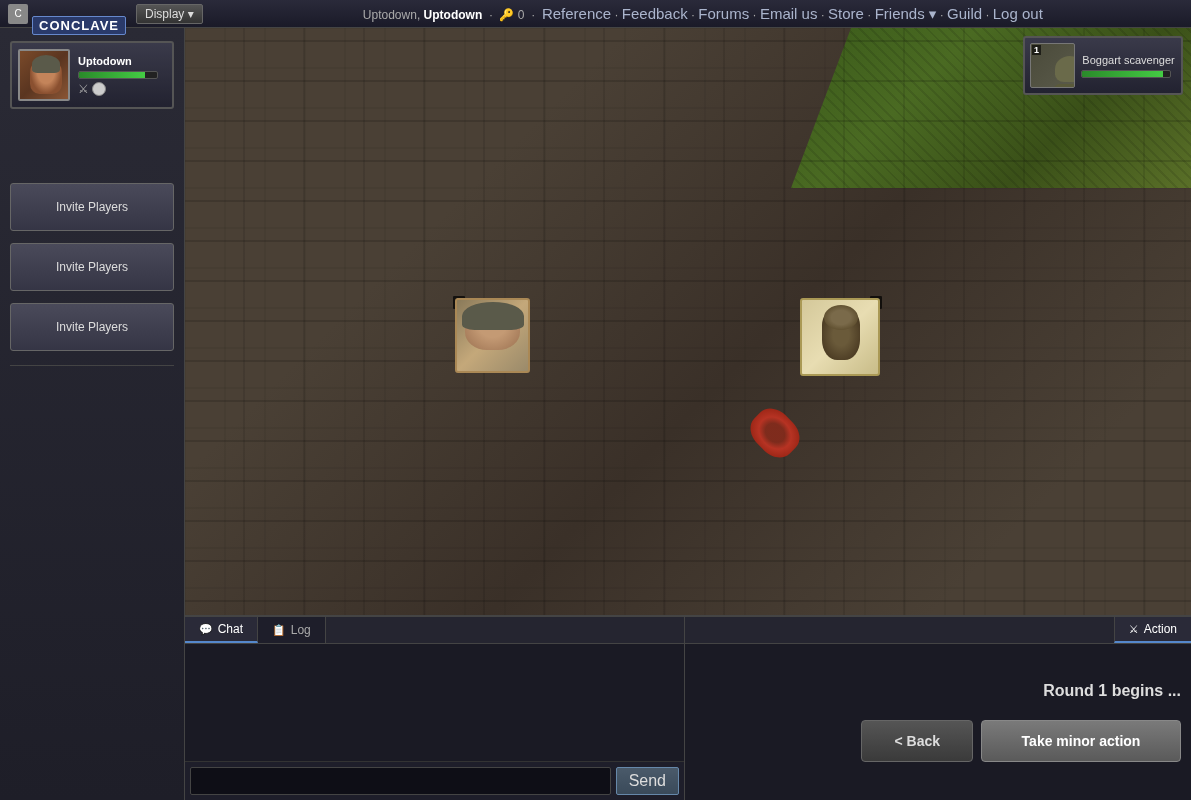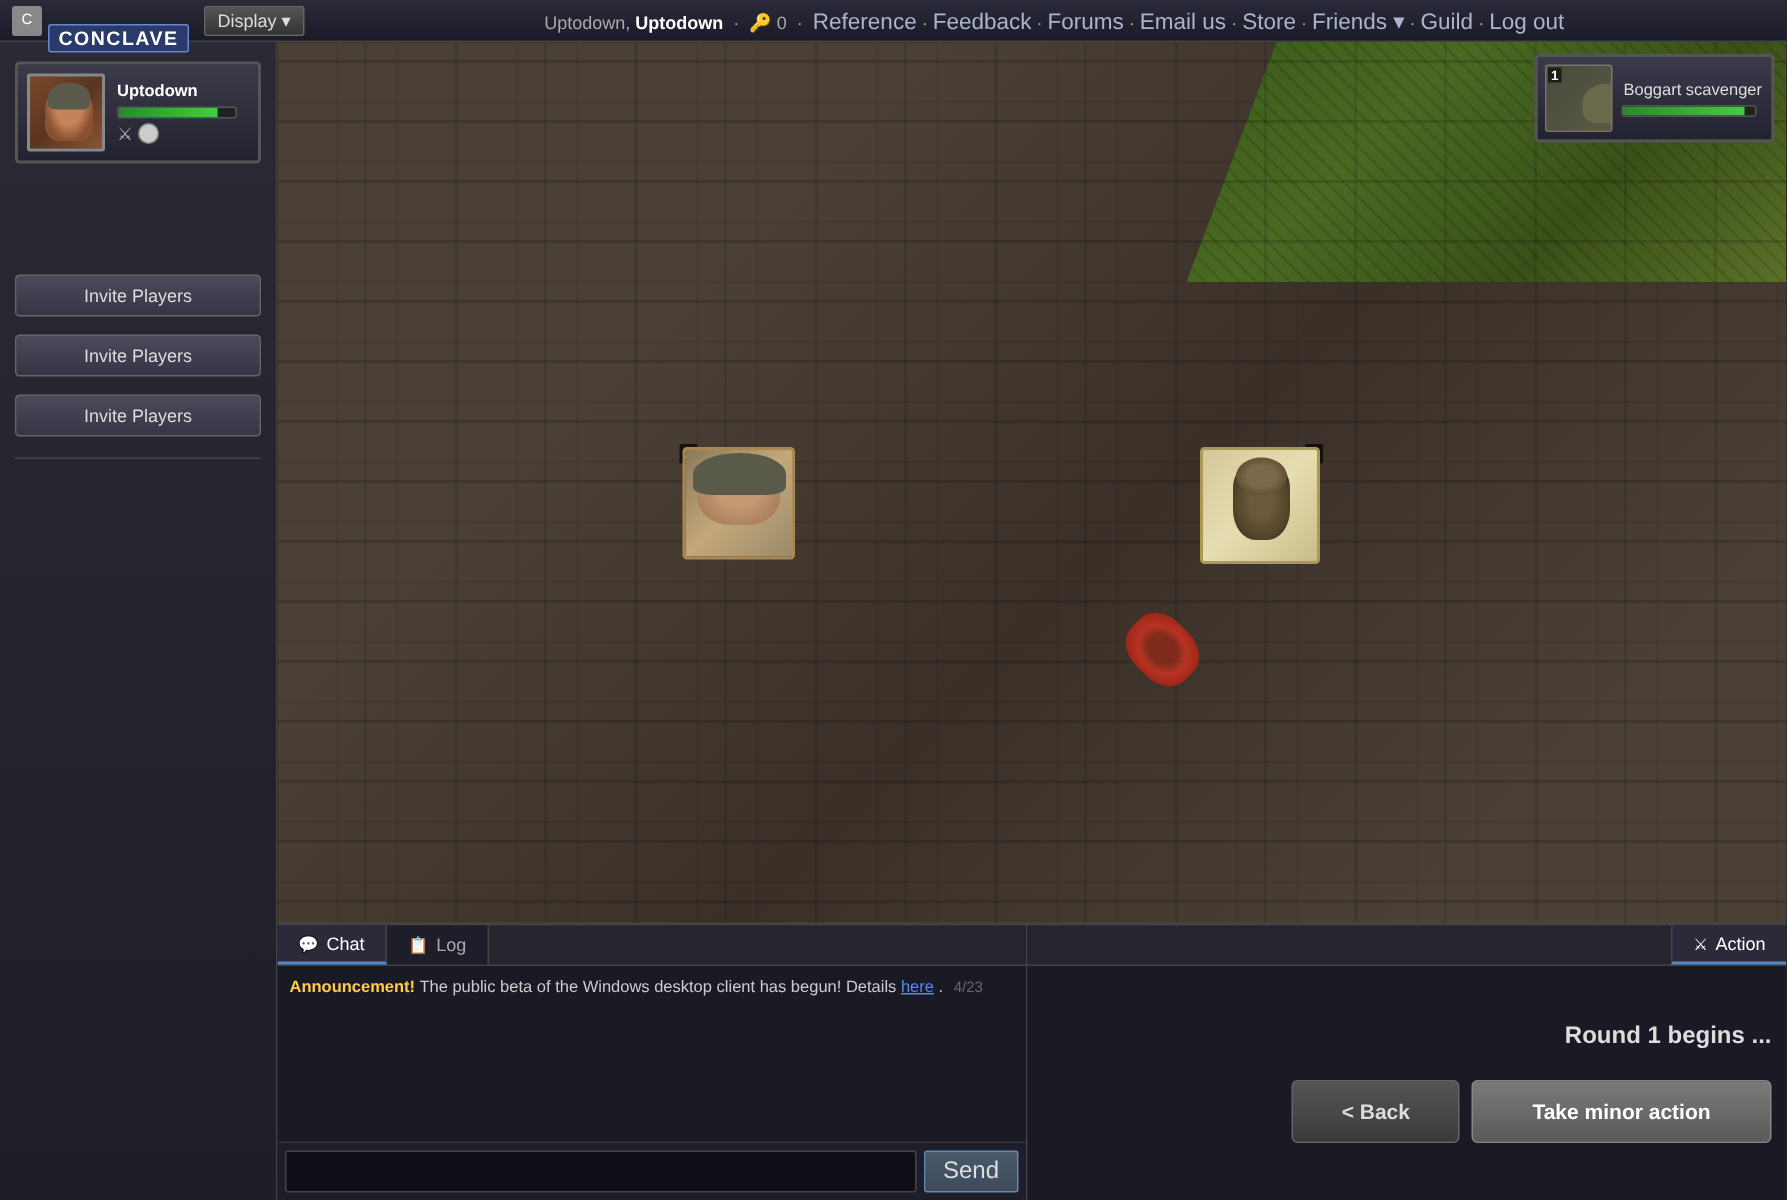--- a/index.html
+++ b/index.html
@@ -165,21 +165,21 @@
       background: #ccc;
       border: 1px solid #888;
     }
 
     
     .sidebar-section {
       margin: 4px 10px;
     }
     .sidebar-btn {
       width: 100%;
-      padding: 6px 10px;
+      padding: 16px 10px;
       background: linear-gradient(to bottom, #4a4a5a, #353545);
       border: 1px solid #666;
       border-radius: 3px;
       color: #ddd;
       font-size: 12px;
       cursor: pointer;
       text-align: center;
       margin-bottom: 4px;
       transition: background 0.1s;
     }
@@ -703,27 +703,20 @@
           <div class="chat-tab active">
             <span class="chat-tab-icon">💬</span>
             <span>Chat</span>
           </div>
           <div class="chat-tab">
             <span class="chat-tab-icon">📋</span>
             <span>Log</span>
           </div>
         </div>
         <div id="chat-messages">
-          <div class="chat-msg">
-            <span class="announcement">Announcement!</span>
-            <span> The public beta of the Windows desktop client has begun! Details </span>
-            <span class="link">here</span>
-            <span>.</span>
-            <span class="timestamp">4/23</span>
-          </div>
         </div>
         <div id="chat-input-row">
           <input type="text" id="chat-input" placeholder="" style="">
           <button id="send-btn">Send</button>
         </div>
       </div>
 
       <div id="action-area">
         <div id="action-tab-bar">
           <div class="action-tab active">

